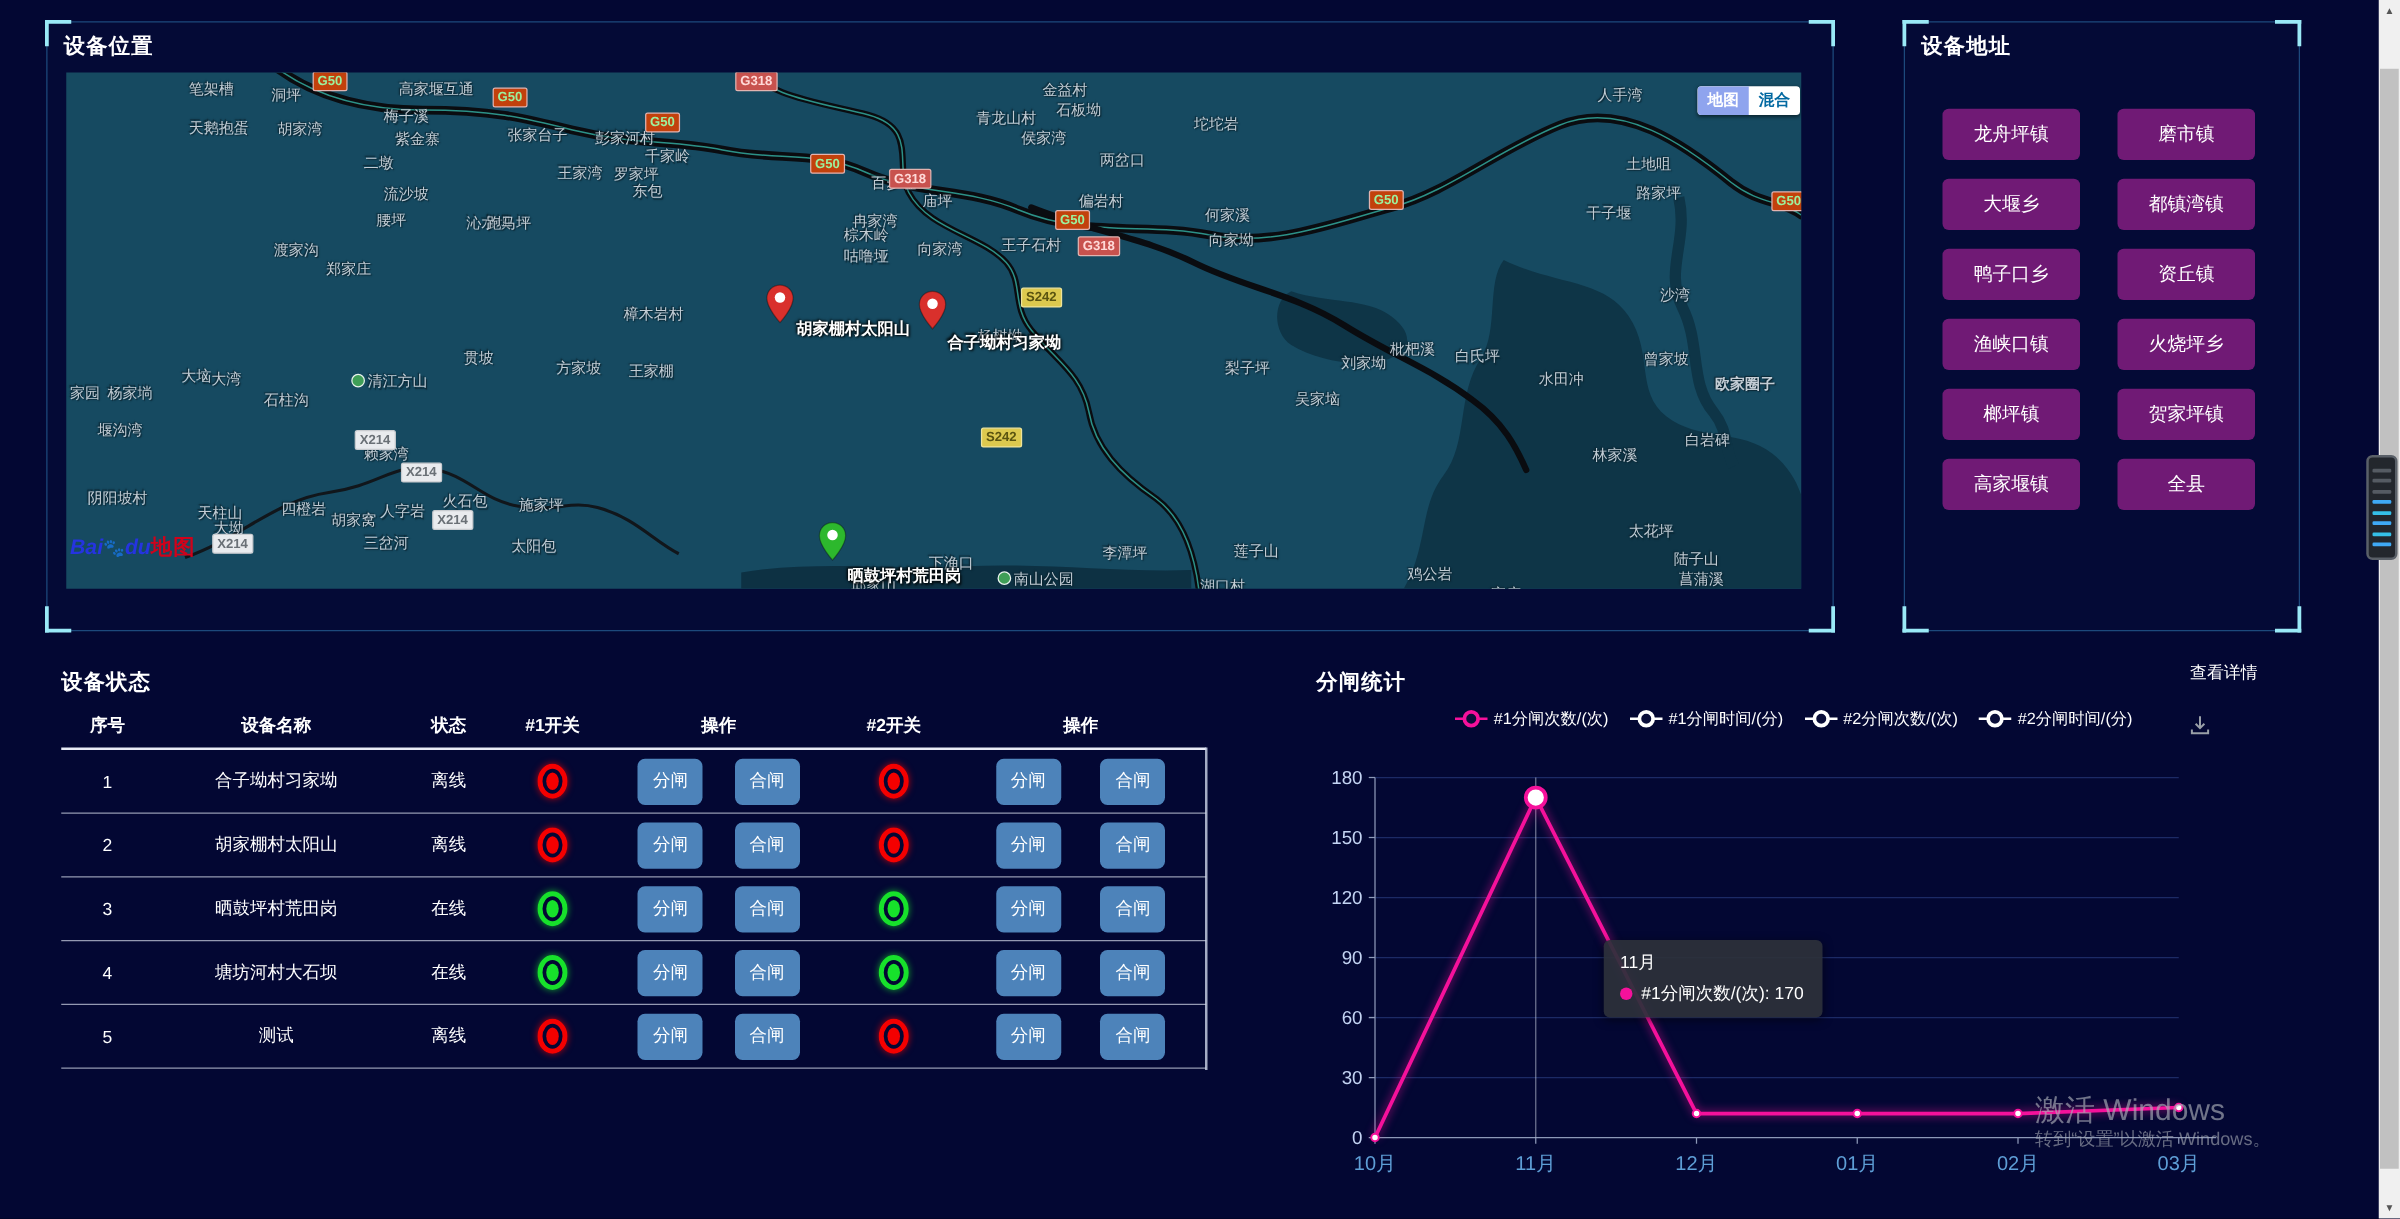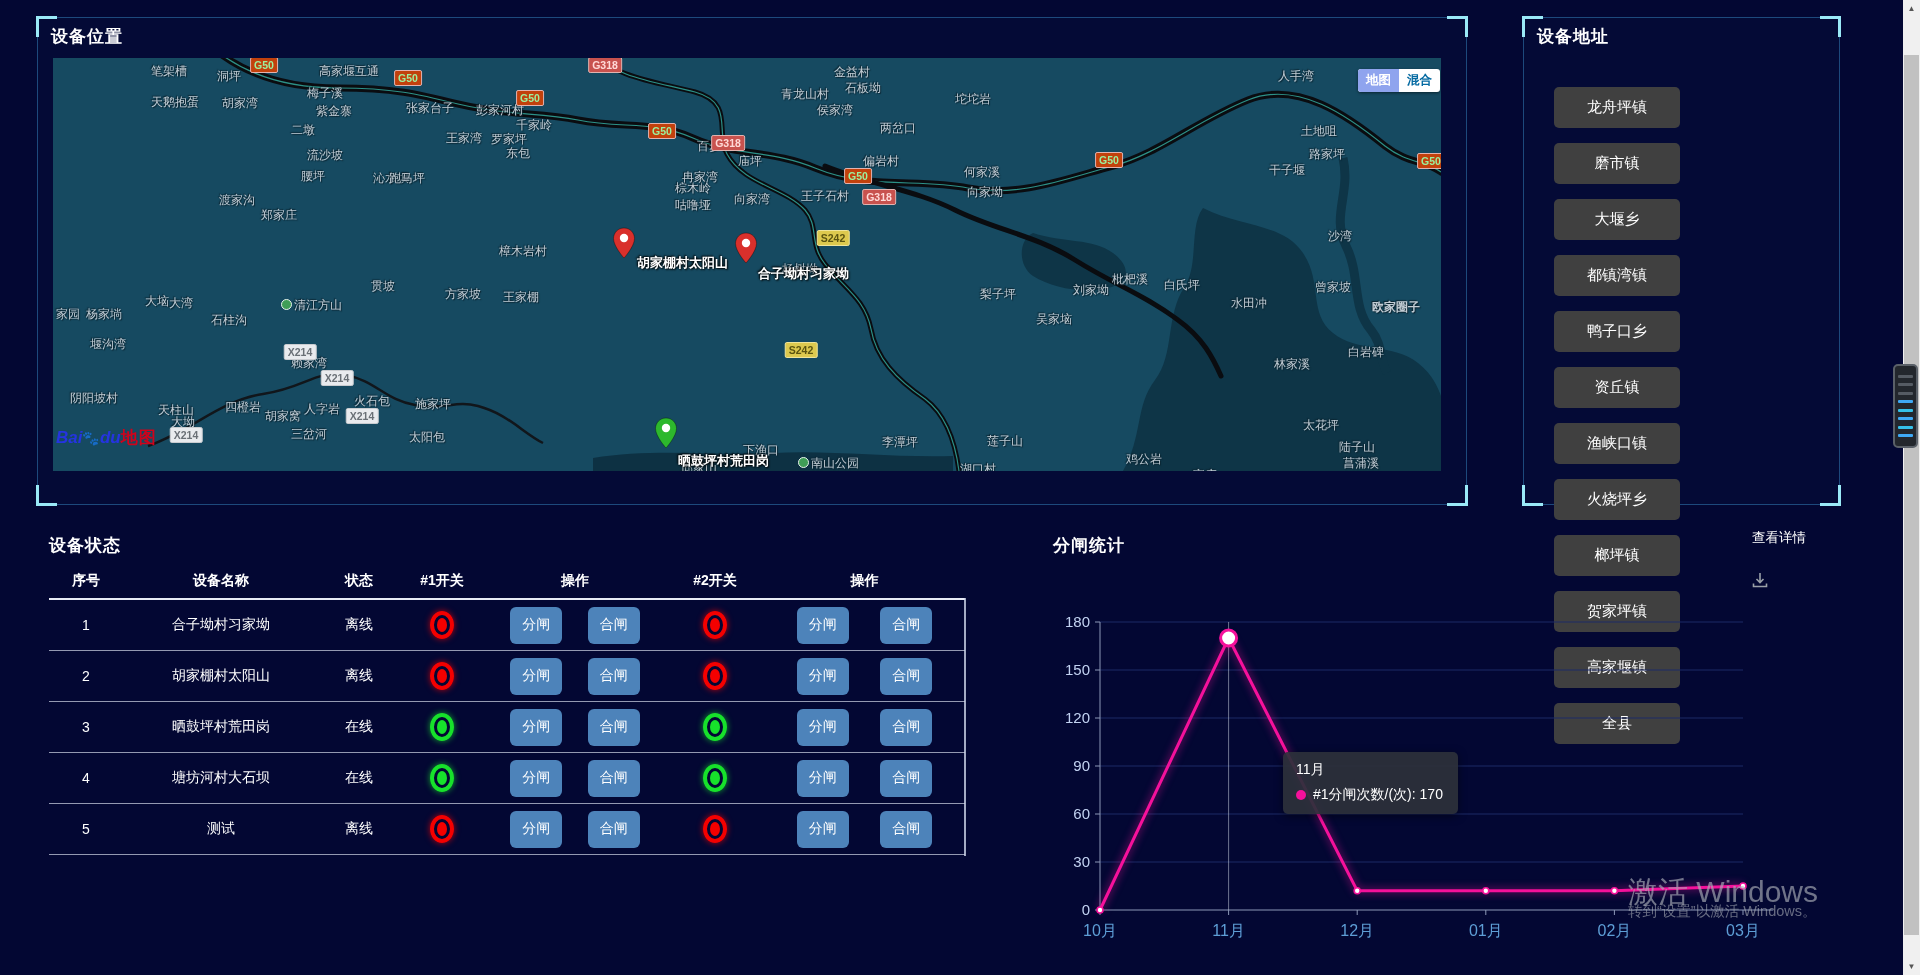--- a/index.html
+++ b/index.html
@@ -37,21 +37,21 @@
   .maptype span{padding:3px 8px;color:#0369a1;cursor:pointer;}
   .maptype span.sel{background:#8fa4ee;color:#fff;}
   .baidu-logo{position:absolute;left:3px;top:368px;font-size:17px;font-weight:bold;font-style:italic;}
   .baidu-logo .bai{color:#2534e0;}.baidu-logo .du{color:#2534e0;}
   .baidu-logo .paw{color:#d0021b;font-style:normal;font-size:14px;}
   .baidu-logo .ditu{color:#d0021b;font-style:normal;letter-spacing:1px;}
   .attribution{position:absolute;left:0;top:395px;height:18px;line-height:18px;padding:0 6px;
                background:rgba(214,217,220,.78);color:#222;font-size:11.5px;white-space:nowrap;}
   
   .addr-grid{position:absolute;left:30px;top:69px;width:250px;display:flex;flex-wrap:wrap;column-gap:30px;row-gap:15px;}
-  .addr-btn{width:126px;height:41px;background:#404040;border:none;border-radius:5px;color:#fff;
+  .addr-btn{width:110px;height:41px;background:#701a75;border:none;border-radius:5px;color:#fff;
             font-size:15px;font-family:inherit;cursor:pointer;}
   
   .status-table{position:absolute;left:49px;top:564px;width:916px;}
   .t-row{display:flex;align-items:center;height:50px;border-bottom:1px solid rgba(198,203,222,.75);}
   .t-head{height:34px;border-bottom:2px solid #e8ebf5;font-weight:bold;}
   .t-c{display:flex;align-items:center;justify-content:center;font-size:14px;}
   .c1{width:74px;}.c2{width:196px;}.c3{width:80px;}.c4{width:86px;}
   .c5{width:180px;justify-content:space-evenly;}.c6{width:100px;}.c7{width:199px;justify-content:space-evenly;}
   .op-btn{width:52px;height:37px;background:#4d83ba;border:none;border-radius:6px;color:#fff;
           font-size:14px;font-family:inherit;cursor:pointer;}
@@ -70,21 +70,21 @@
   .lg-marker b{position:absolute;left:50%;top:50%;transform:translate(-50%,-50%);width:8px;height:8px;
                border-radius:50%;border:3px solid;background:#0a0e3a;display:block;}
   .dl-icon{position:absolute;left:1750px;top:570px;cursor:pointer;}
   .chart-wrap{position:absolute;left:1060px;top:600px;}
   .glow{filter:drop-shadow(0 0 4px rgba(245,17,155,.75));}
   .tooltip{position:absolute;left:1283px;top:752px;background:rgba(44,48,58,.93);border-radius:5px;
            padding:9px 15px 10px 13px;box-shadow:0 2px 8px rgba(0,0,0,.5);font-size:14px;z-index:5;}
   .tooltip .tt-line{display:flex;align-items:center;gap:7px;margin-top:7px;}
   .tooltip .tt-dot{width:10px;height:10px;border-radius:50%;}
   
-  .wm1{position:absolute;left:1628px;top:872px;font-size:30px;color:rgba(170,175,184,.65);}
+  .wm1{position:absolute;left:1628px;top:872px;font-size:24px;color:rgba(170,175,184,.65);}
   .wm2{position:absolute;left:1628px;top:902px;font-size:14.5px;color:rgba(170,175,184,.6);}
   
   .scrollbar{position:absolute;right:0;top:0;width:17px;height:975px;background:#f0f0f0;}
   .sb-arrow{position:absolute;left:0;width:17px;height:17px;display:flex;align-items:center;justify-content:center;
             font-size:8px;color:#555;}
   .sb-thumb{position:absolute;left:1px;top:55px;width:15px;height:880px;background:#c1c1c1;}
   .sb-widget{position:absolute;left:1893px;top:364px;width:25px;height:84px;background:#23272d;border:2px solid #5a6068;
              border-radius:5px;display:flex;flex-direction:column;justify-content:space-evenly;padding:3px 3px;box-sizing:border-box;z-index:9;}
   .sb-widget i{display:block;height:3px;border-radius:1px;}
 </style>
@@ -171,21 +171,21 @@
           <span class="map-label" style="left: 1256px; top: 94px;">路家坪</span>
           <span class="map-label" style="left: 1216px; top: 110px;">干子堰</span>
           <span class="map-label" style="left: 1275px; top: 176px;">沙湾</span>
           <span class="map-label" style="left: 1262px; top: 211px; margin-top: 16px;">曾家坡</span>
           <span class="map-label" style="left: 1319px; top: 247px; font-weight: bold;">欧家圈子</span>
           <span class="map-label" style="left: 3px; top: 254px;">家园</span>
           <span class="map-label" style="left: 33px; top: 254px;">杨家埫</span>
           <span class="map-label" style="left: 116px; top: 243px;">大湾</span>
           <span class="map-label" style="left: 92px; top: 241px;">大垴</span>
           <span class="map-label" style="left: 158px; top: 260px;">石柱沟</span>
-          <span class="map-label" style="left: 25px; top: 284px; margin-left: 12px;">堰沟湾</span>
+          <span class="map-label" style="left: 25px; top: 284px;">堰沟湾</span>
           <span class="map-label" style="left: 17px; top: 338px;">阴阳坡村</span>
           <span class="map-label" style="left: 105px; top: 350px;">天柱山</span>
           <span class="map-label" style="left: 118px; top: 362px;">大坳</span>
           <span class="map-label" style="left: 172px; top: 347px;">四橙岩</span>
           <span class="map-label" style="left: 212px; top: 356px;">胡家窝</span>
           <span class="map-label" style="left: 251px; top: 349px;">人字岩</span>
           <span class="map-label" style="left: 238px; top: 374px;">三岔河</span>
           <span class="map-label" style="left: 238px; top: 303px;">赖家湾</span>
           <span class="map-label" style="left: 301px; top: 341px;">火石包</span>
           <span class="map-label" style="left: 362px; top: 344px;">施家坪</span>
@@ -398,20 +398,46 @@
         <div class="t-c c7">
           <button class="op-btn">分闸</button>
           <button class="op-btn">合闸</button>
         </div>
       </div>
     </div>
   <div class="table-vline"></div>
 
   <div class="section-title" style="left:1053px;top:534px;">分闸统计</div>
   <div class="detail-link">查看详情</div>
+  <div class="legend">
+      <div class="lg-item">
+        <span class="lg-marker" style="background:#f5119b">
+          <b style="border-color:#f5119b"></b>
+        </span>
+        <span>#1分闸次数/(次)</span>
+      </div>
+      <div class="lg-item">
+        <span class="lg-marker" style="background:#ffffff">
+          <b style="border-color:#ffffff"></b>
+        </span>
+        <span>#1分闸时间/(分)</span>
+      </div>
+      <div class="lg-item">
+        <span class="lg-marker" style="background:#ffffff">
+          <b style="border-color:#ffffff"></b>
+        </span>
+        <span>#2分闸次数/(次)</span>
+      </div>
+      <div class="lg-item">
+        <span class="lg-marker" style="background:#ffffff">
+          <b style="border-color:#ffffff"></b>
+        </span>
+        <span>#2分闸时间/(分)</span>
+      </div>
+    </div>
   <svg class="dl-icon" width="20" height="20" viewBox="0 0 20 20">
     <path d="M10 3 L10 12 M6.5 9 L10 12.5 L13.5 9 M3.5 13.5 L3.5 16.5 L16.5 16.5 L16.5 13.5" stroke="#9aa0a8" stroke-width="1.6" fill="none"></path>
   </svg>
   <div class="chart-wrap">
     <svg width="770" height="355" viewBox="0 0 770 355">
         <line x1="40" x2="683" y1="262" y2="262" stroke="#1c2a66" stroke-width="1"></line>
         <line x1="40" x2="683" y1="214" y2="214" stroke="#1c2a66" stroke-width="1"></line>
         <line x1="40" x2="683" y1="166" y2="166" stroke="#1c2a66" stroke-width="1"></line>
         <line x1="40" x2="683" y1="118" y2="118" stroke="#1c2a66" stroke-width="1"></line>
         <line x1="40" x2="683" y1="70" y2="70" stroke="#1c2a66" stroke-width="1"></line>

